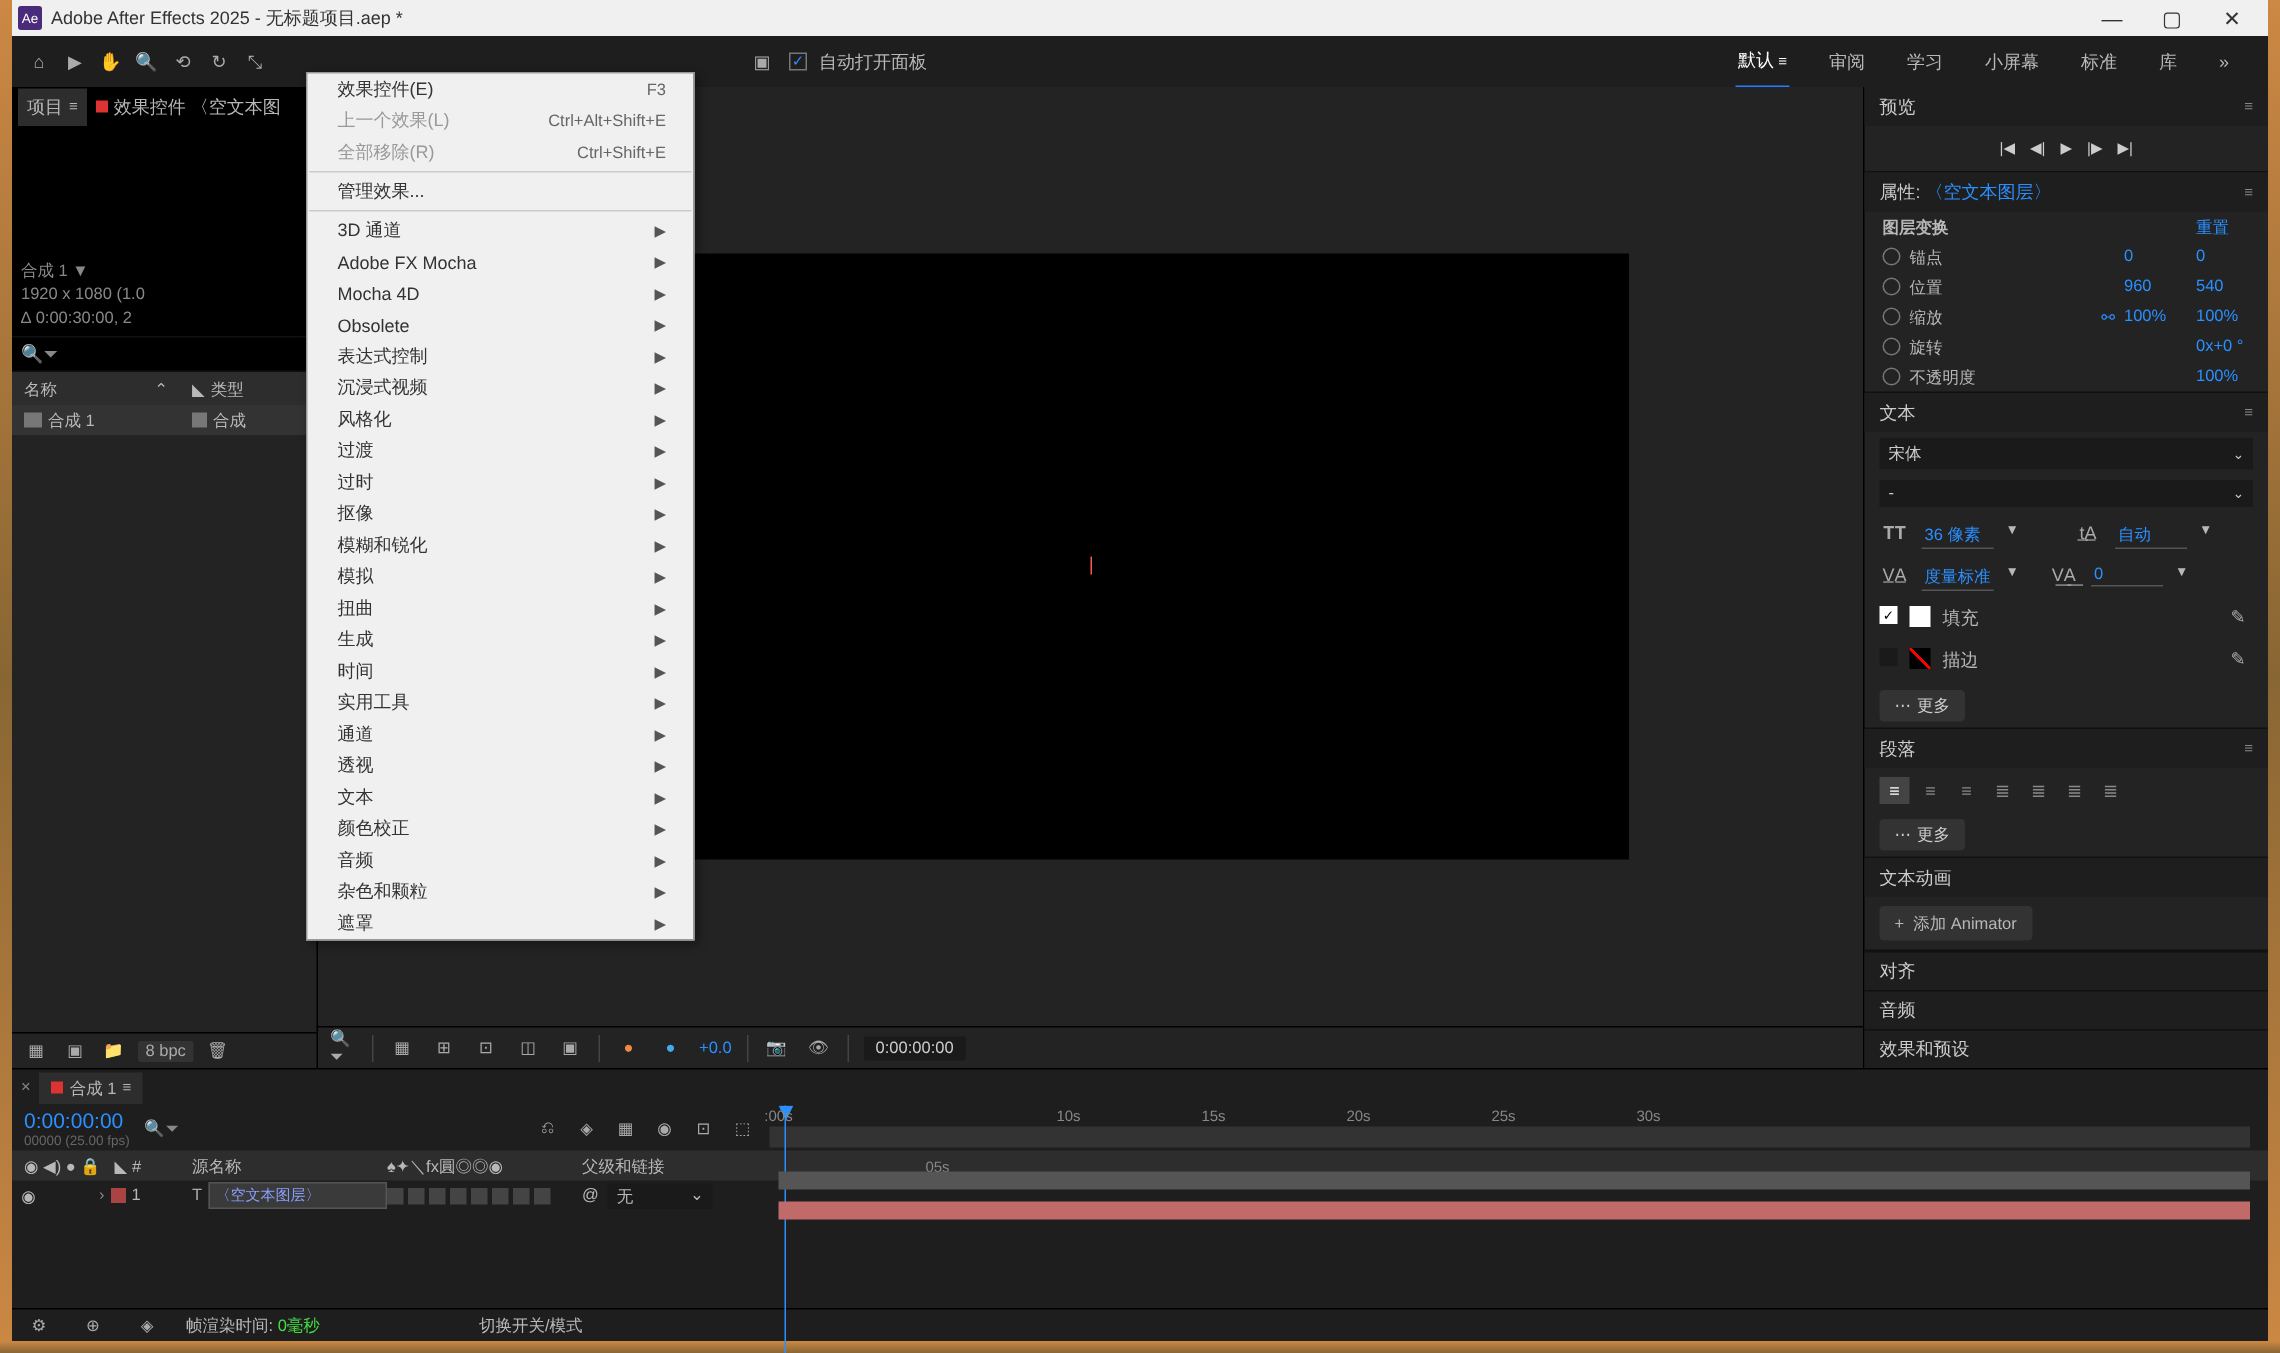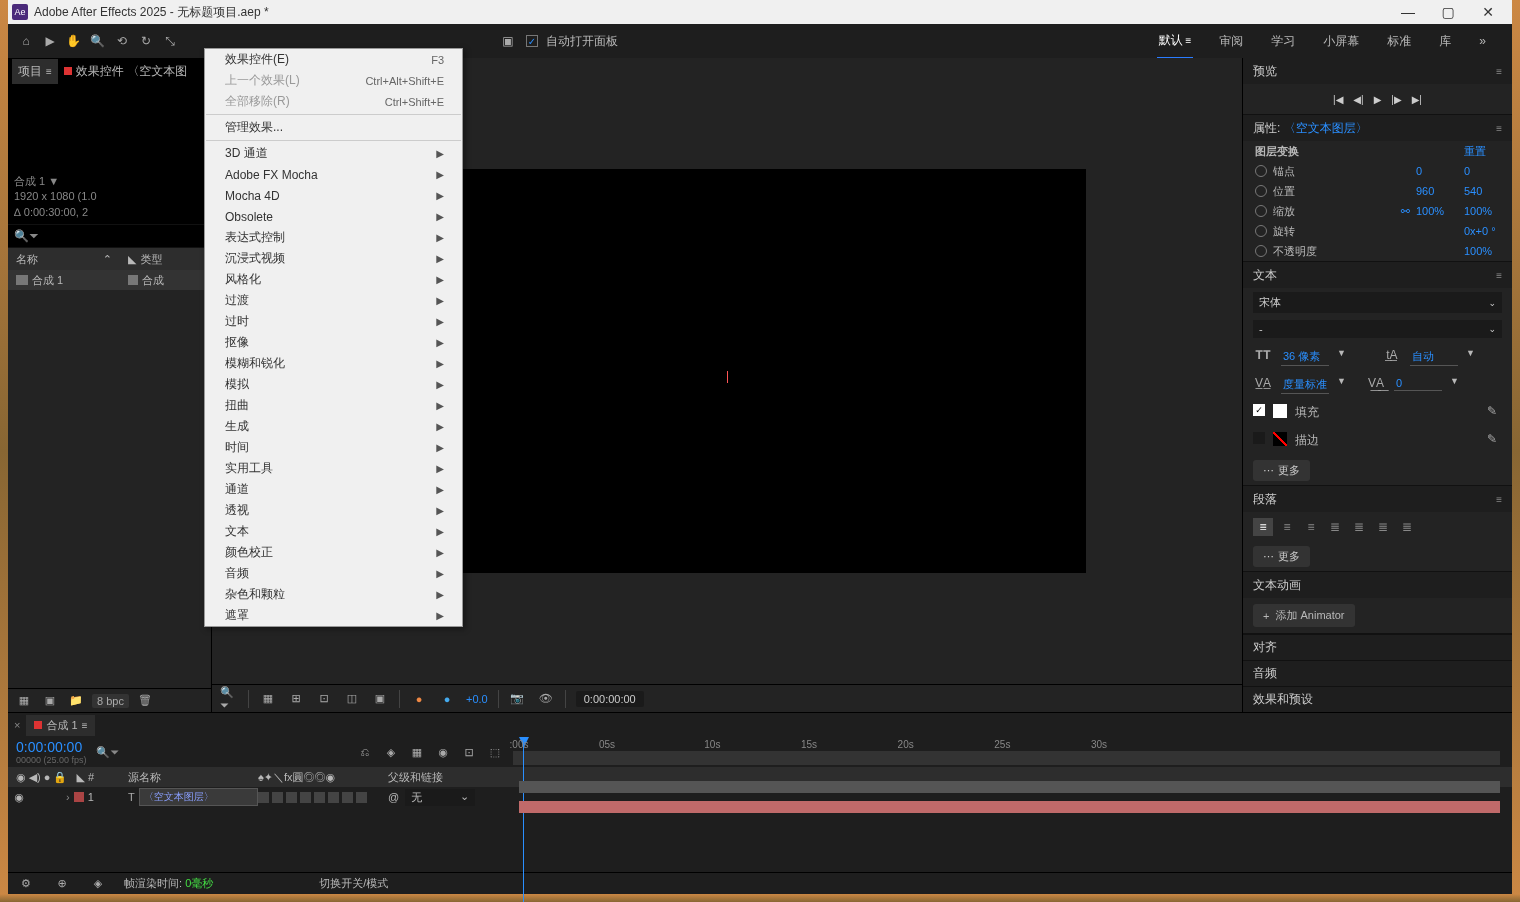--- a/index.html
+++ b/index.html
@@ -415,21 +415,21 @@
           <span class="tool-icon">◉</span>
           <span class="tool-icon">⊡</span>
           <span class="tool-icon">⬚</span>
         </span>
       </div>
       <div class="tl-ruler" id="tl-ruler">
         <div class="ruler-bar"></div>
         <div class="playhead"></div>
         <div class="playhead-line"></div>
       <span class="ruler-tick" style="left: 6px;">:00s</span>
-          <span class="ruler-tick" style="left: 94px;">05s</span>
+          <span class="ruler-tick" style="left: 112px; margin-top: 34px;">05s</span>
           <span class="ruler-tick" style="left: 199.333px;">10s</span>
           <span class="ruler-tick" style="left: 296px;">15s</span>
           <span class="ruler-tick" style="left: 392.667px;">20s</span>
           <span class="ruler-tick" style="left: 489.333px;">25s</span>
           <span class="ruler-tick" style="left: 586px;">30s</span>
         </div>
     </div>
     <div class="tl-cols">
       <div class="c1">◉ ◀) ● 🔒 &nbsp; ◣ <span>#</span></div>
       <div class="c2">源名称</div>

